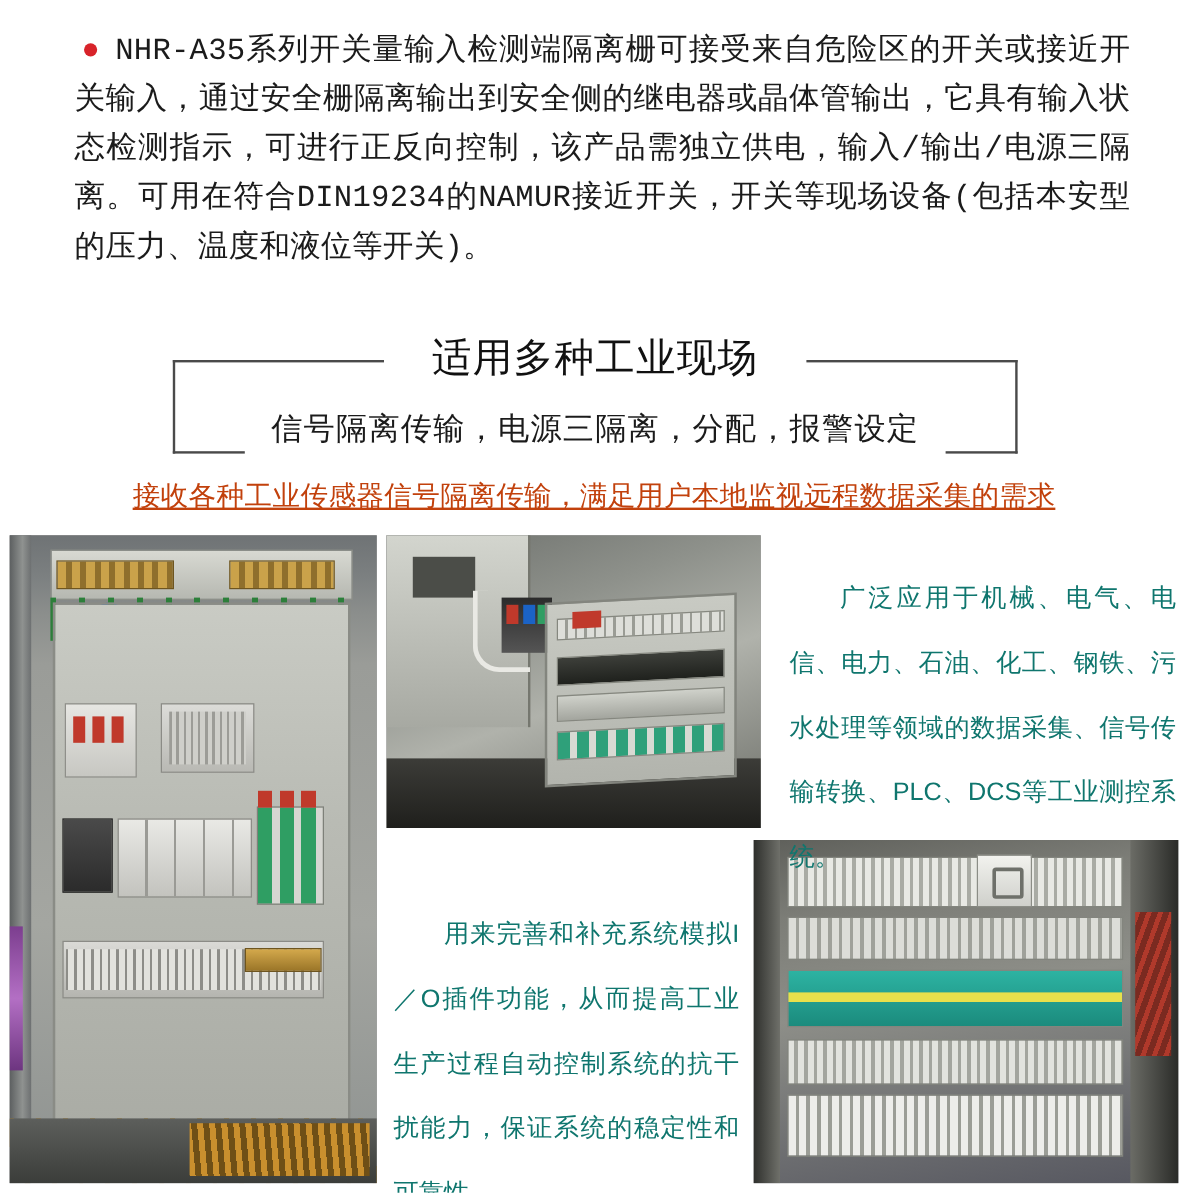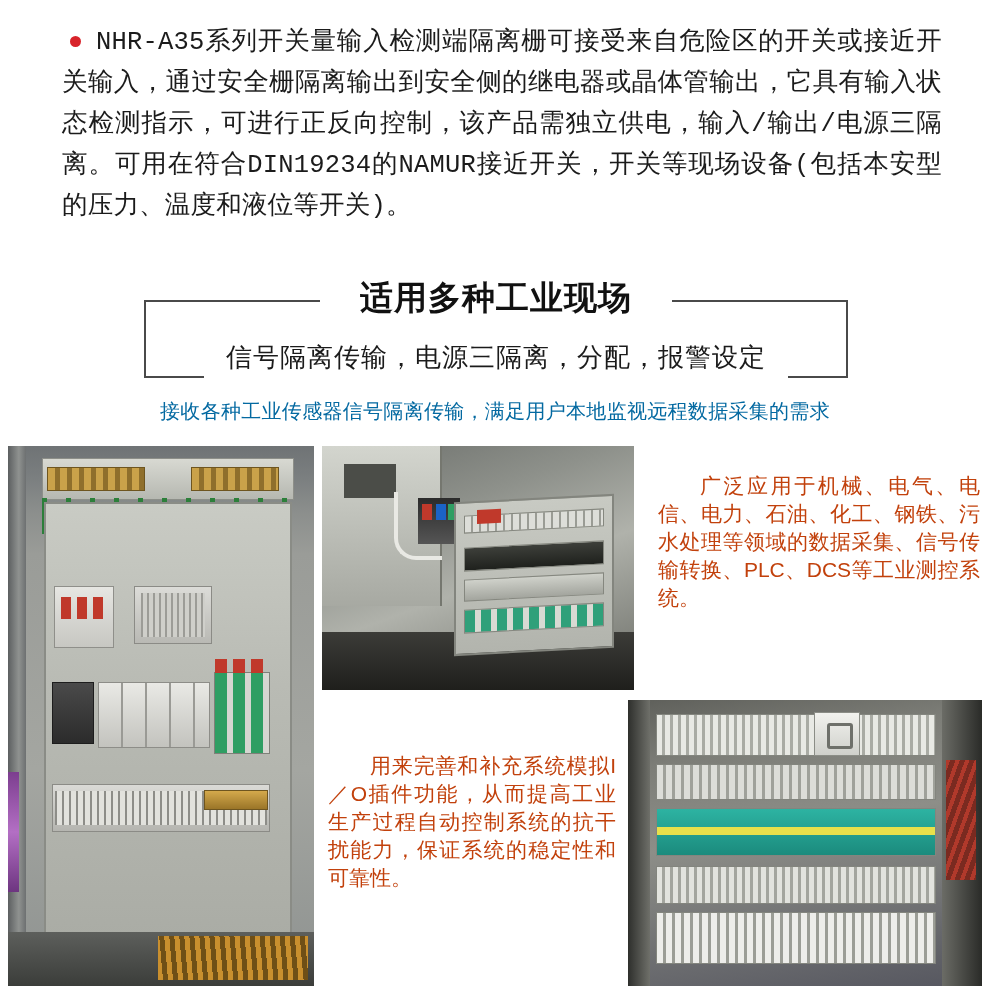--- a/index.html
+++ b/index.html
@@ -79,44 +79,45 @@
   .band .rule-bl { left: 4px; width: 60px; }
   .band .rule-br { right: 4px; width: 60px; }
 
   .band-title {
     position: absolute;
     left: 0;
     right: 0;
     top: 0;
     text-align: center;
     font-size: 33px;
-    font-weight: bold;
+    font-weight: normal;
     color: #111111;
     letter-spacing: 1px;
   }
   .band-sub {
     position: absolute;
     left: 0;
     right: 0;
     top: 64px;
     text-align: center;
     font-size: 26px;
     color: #1b1b1b;
     letter-spacing: 1px;
   }
 
   .band-note {
     position: absolute;
     left: 0;
     right: 0;
     top: 398px;
     text-align: center;
-    font-size: 20px;
-    color: #0369a1;
+    font-size: 23px;
+    color: #c2410c;
     letter-spacing: 0.3px;
+    text-decoration: underline;
   }
 
   
   .photo {
     position: absolute;
     overflow: hidden;
     background: #8d8d8d;
   }
   .photo .inner { position: absolute; inset: 0; }
 
@@ -324,22 +325,22 @@
   }
   #photo-terminals .socket::after{
     content:""; position:absolute; left:12px; top:10px; width:20px; height:20px;
     border: 3px solid #6e706a; border-radius:3px;
   }
 
   
   .side-text {
     position: absolute;
     font-size: 21px;
-    line-height: 28px;
-    color: #c2410c;
+    line-height: 54px;
+    color: #0f766e;
     text-align: justify;
   }
   #text-applications {
     left: 658px;
     top: 472px;
     width: 322px;
     text-indent: 42px;
   }
   #text-function {
     left: 328px;

